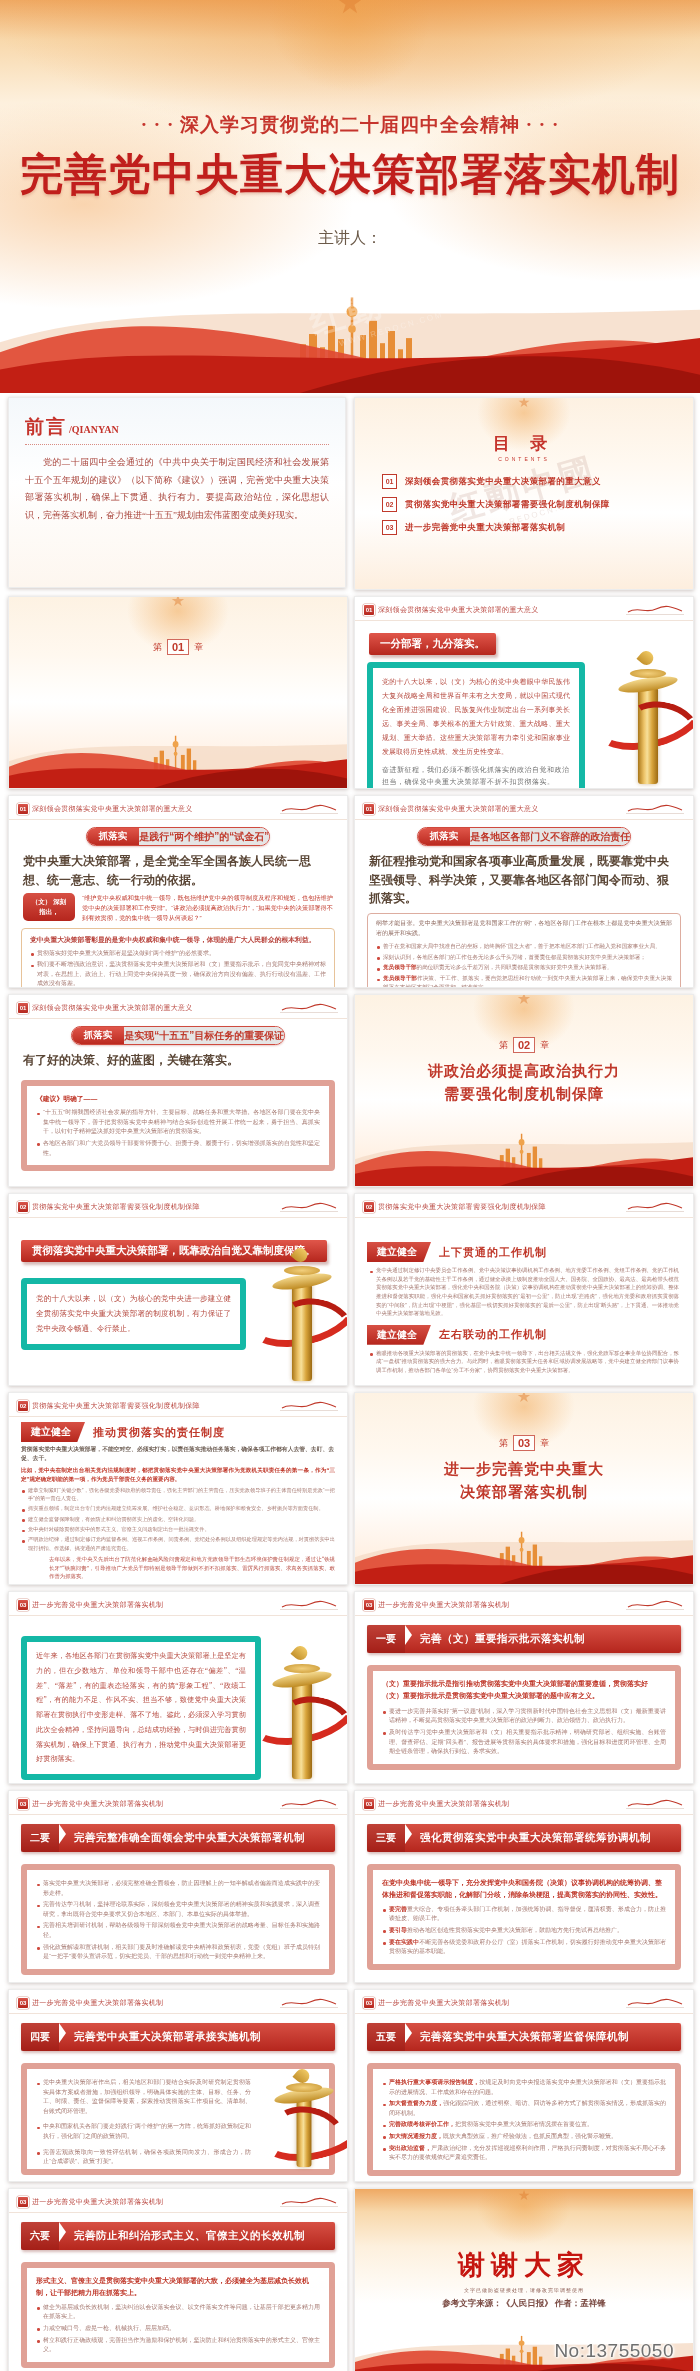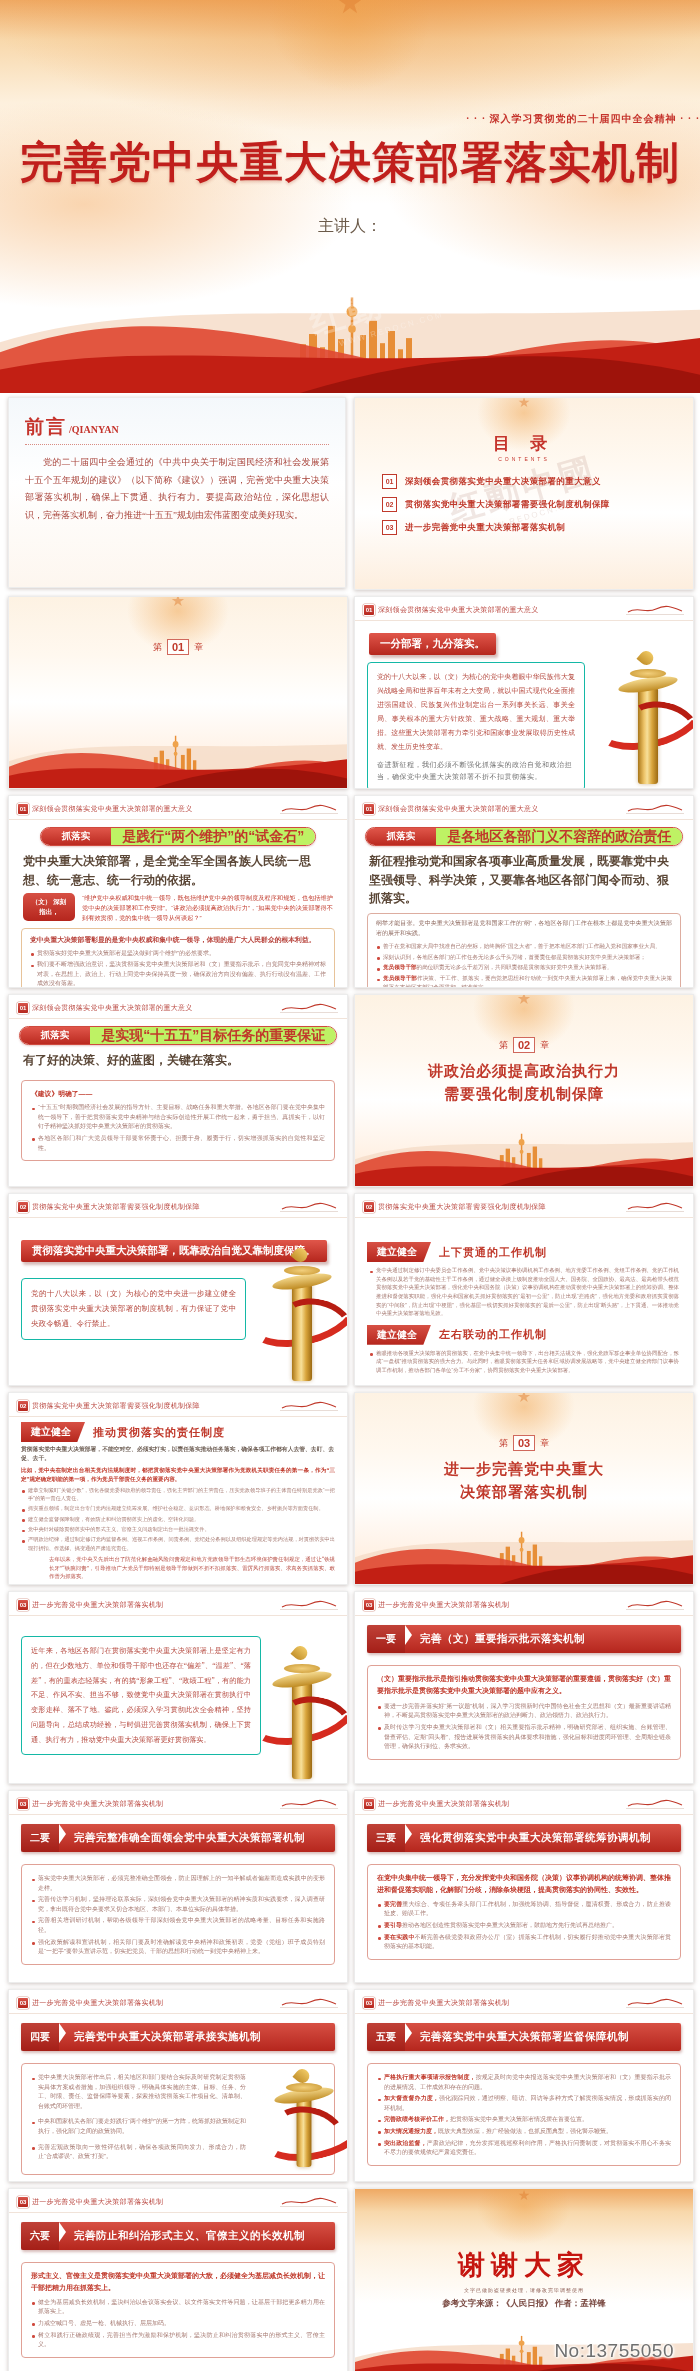--- a/index.html
+++ b/index.html
@@ -11,22 +11,22 @@
   .hero{position:relative;width:700px;height:393px;overflow:hidden;
     background:linear-gradient(180deg,#efa963 0%,#f8d8ab 10%,#fdf0dd 26%,#ffffff 52%,#ffffff 100%);}
   .hero::before{content:"";position:absolute;inset:0;
     background:radial-gradient(55% 38% at 12% 52%,rgba(245,178,110,.55),transparent 70%),
                radial-gradient(50% 34% at 90% 48%,rgba(245,178,110,.5),transparent 70%),
                radial-gradient(70% 45% at 50% 0%,rgba(236,150,66,.5),transparent 75%);}
   .emblem{position:absolute;left:50%;transform:translateX(-50%);text-align:center;
     color:rgba(222,122,44,.45);background:radial-gradient(closest-side,rgba(240,162,74,.5),rgba(240,162,74,0) 85%);
     border-radius:50%;}
   .hero .emblem{top:-70px;width:190px;height:175px;font-size:30px;padding-top:55px;box-sizing:border-box;}
-  .hero-kicker{position:relative;margin-top:112px;text-align:right;color:#c5342c;
-    font-size:10px;font-weight:bold;letter-spacing:1px;}
+  .hero-kicker{position:relative;margin-top:112px;text-align:center;color:#c5342c;
+    font-size:19px;font-weight:bold;letter-spacing:1px;}
   .hero-title{position:relative;text-align:center;color:#c01f1c;font-size:43px;font-weight:900;
     letter-spacing:1px;margin-top:8px;text-shadow:0 2px 3px rgba(170,60,30,.25);}
   .hero-presenter{position:relative;text-align:center;color:#6b5a49;font-size:16px;margin-top:24px;}
 
   
   .mtn{position:absolute;bottom:0;left:0;width:100%;height:122px;display:block;}
   .mtn-card{height:54px;}
   .mtn-card-lg{height:64px;}
 
   
@@ -46,40 +46,40 @@
   .chead{display:flex;align-items:center;gap:4px;padding:7px 9px 4px;border-bottom:1px solid #f1e3d9;position:relative;}
   .chip{min-width:10px;height:10px;background:linear-gradient(#d8544a,#b5261d);color:#fff;font-size:6px;
         font-weight:bold;display:flex;align-items:center;justify-content:center;border-radius:1px;
         box-shadow:0 0 0 1px #fff,0 0 0 1.6px #dca99f;}
   .ht{color:#b8433c;font-size:7px;letter-spacing:.3px;white-space:nowrap;overflow:hidden;}
   .flourish{margin-left:auto;flex:none;}
 
   
   .pill{display:flex;width:fit-content;margin:7px auto 0;border:1px solid #cf4a3e;border-radius:11px;
         overflow:hidden;height:17px;box-shadow:0 1px 2px rgba(160,40,30,.25);}
-  .pill-label{background:linear-gradient(#e0564a,#bb2a20);color:#fff;padding:0 21px;font-weight:bold;
+  .pill-label{background:linear-gradient(#e0564a,#bb2a20);color:#fff;padding:0 12px;font-weight:bold;
         font-size:9.5px;display:flex;align-items:center;}
-  .pill-rest{color:#c0392b;font-weight:bold;padding:0 11px;font-size:14px;display:flex;align-items:center;background:#bef264;}
+  .pill-rest{color:#c0392b;font-weight:bold;padding:0 0;font-size:10px;display:flex;align-items:center;background:#e5e5e5;}
   .banner{display:inline-block;background:linear-gradient(#e0564a,#b5261d);color:#fff;font-weight:bold;
         font-size:10.5px;padding:4px 11px;border-radius:2px;box-shadow:2px 3px 3px rgba(120,30,20,.3);}
   .arrow-badge{display:flex;align-items:stretch;height:28px;margin:9px 12px 0;
         background:linear-gradient(#d75044,#b5261d);border-radius:2px;box-shadow:1px 2px 3px rgba(120,30,20,.3);}
   .ab-label{background:rgba(90,0,0,.18);color:#fff;font-weight:bold;font-size:10px;display:flex;
         align-items:center;padding:0 9px;}
   .ab-arrow{width:0;height:0;border-top:10px solid transparent;border-bottom:10px solid transparent;
         border-left:7px solid #fff;}
   .ab-title{color:#fff;font-weight:bold;font-size:10.5px;display:flex;align-items:center;padding:0 8px;
         letter-spacing:.5px;white-space:nowrap;}
   .jlqj{display:flex;align-items:center;margin:24px 12px 0;}
   .jlqj-label{background:linear-gradient(#d75044,#b5261d);color:#fff;font-weight:bold;font-size:10px;
         padding:3px 14px 3px 10px;clip-path:polygon(0 0,100% 0,88% 100%,0 100%);}
   .jlqj-title{color:#c0392b;font-weight:bold;font-size:11px;letter-spacing:1px;margin-left:8px;}
 
   
-  .rbox{border:1px solid #14b8a6;border-radius:4px;background:#fff;margin:7px 12px 0;padding:7px 9px;}
+  .rbox{border:6px solid #14b8a6;border-radius:4px;background:#fff;margin:7px 12px 0;padding:7px 9px;}
   .tbox{border:1px solid #e7c39a;border-radius:4px;background:#fff;margin:5px 12px 0;padding:5px 8px;}
   .boldline{margin:6px 14px 0;color:#5a4636;font-weight:bold;font-size:12px;line-height:1.55;}
   .script{color:#b5493f;font-family:"Liberation Serif","DejaVu Serif",serif;line-height:2;text-align:justify;}
   .graytxt{color:#6f6f6f;font-size:7px;line-height:1.7;letter-spacing:.5px;}
   .redintro{color:#c0392b;font-weight:bold;font-size:6.8px;line-height:1.7;}
   .smallp{color:#a3766e;font-size:6px;line-height:1.65;text-align:justify;}
   ul.blt{list-style:none;margin:3px 0 0;padding:0;}
   ul.blt li{position:relative;padding-left:7px;color:#a3766e;font-size:6px;line-height:1.6;margin-top:2px;text-align:justify;}
   ul.blt li::before{content:"";position:absolute;left:1px;top:4.5px;width:2.6px;height:2.6px;background:#cf4a3e;border-radius:50%;}
   ul.blt .lead{color:#c0392b;font-weight:bold;}

